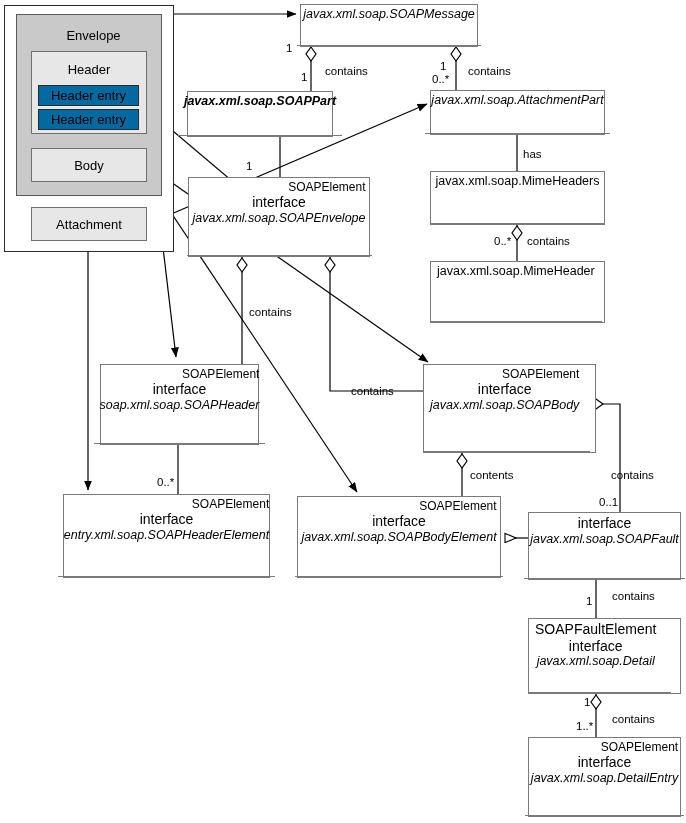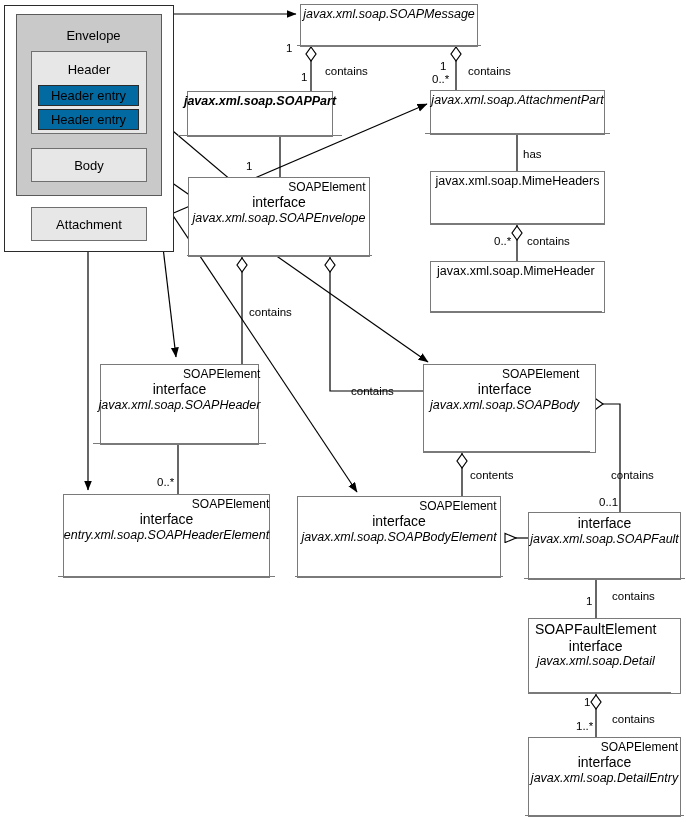--- a/index.html
+++ b/index.html
@@ -257,21 +257,21 @@
   </div>
 
   <div class="uml" style="left:430px; top:171px; width:175px; height:54px;">
     <div class="name-cmpt">
       <span class="cls-center" style="font-style:normal;">javax.xml.soap.MimeHeaders</span>
     </div>
     <div class="attr-cmpt"></div>
     <div class="op-cmpt"></div>
   </div>
 
-  <div class="uml" style="left:430px; top:261px; width:175px; height:52px;">
+  <div class="uml" style="left:430px; top:261px; width:175px; height:62px;">
     <div class="name-cmpt">
       <span class="cls-center" style="font-style:normal;">javax.xml.soap.MimeHeader</span>
     </div>
     <div class="attr-cmpt"></div>
     <div class="op-cmpt"></div>
   </div>
 
   <div class="uml" style="left:188px; top:177px; width:182px; height:80px;">
     <div class="name-cmpt">
       <span class="stereo-right">SOAPElement</span>
@@ -279,21 +279,21 @@
       <span class="cls-center">javax.xml.soap.SOAPEnvelope</span>
     </div>
     <div class="attr-cmpt"></div>
     <div class="op-cmpt"></div>
   </div>
 
   <div class="uml" style="left:100px; top:364px; width:159px; height:81px;">
     <div class="name-cmpt">
       <span class="stereo-right">SOAPElement</span>
       <span class="stereo-center">interface</span>
-      <span class="cls-center">javax.xml.soap.SOAPHeader</span>
+      <span class="cls-center">soap.xml.soap.SOAPHeader</span>
     </div>
     <div class="attr-cmpt"></div>
     <div class="op-cmpt"></div>
   </div>
 
   <div class="uml" style="left:423px; top:364px; width:173px; height:89px;">
     <div class="name-cmpt">
       <span class="stereo-right">SOAPElement</span>
       <span class="stereo-center">interface</span>
       <span class="cls-center">javax.xml.soap.SOAPBody</span>

